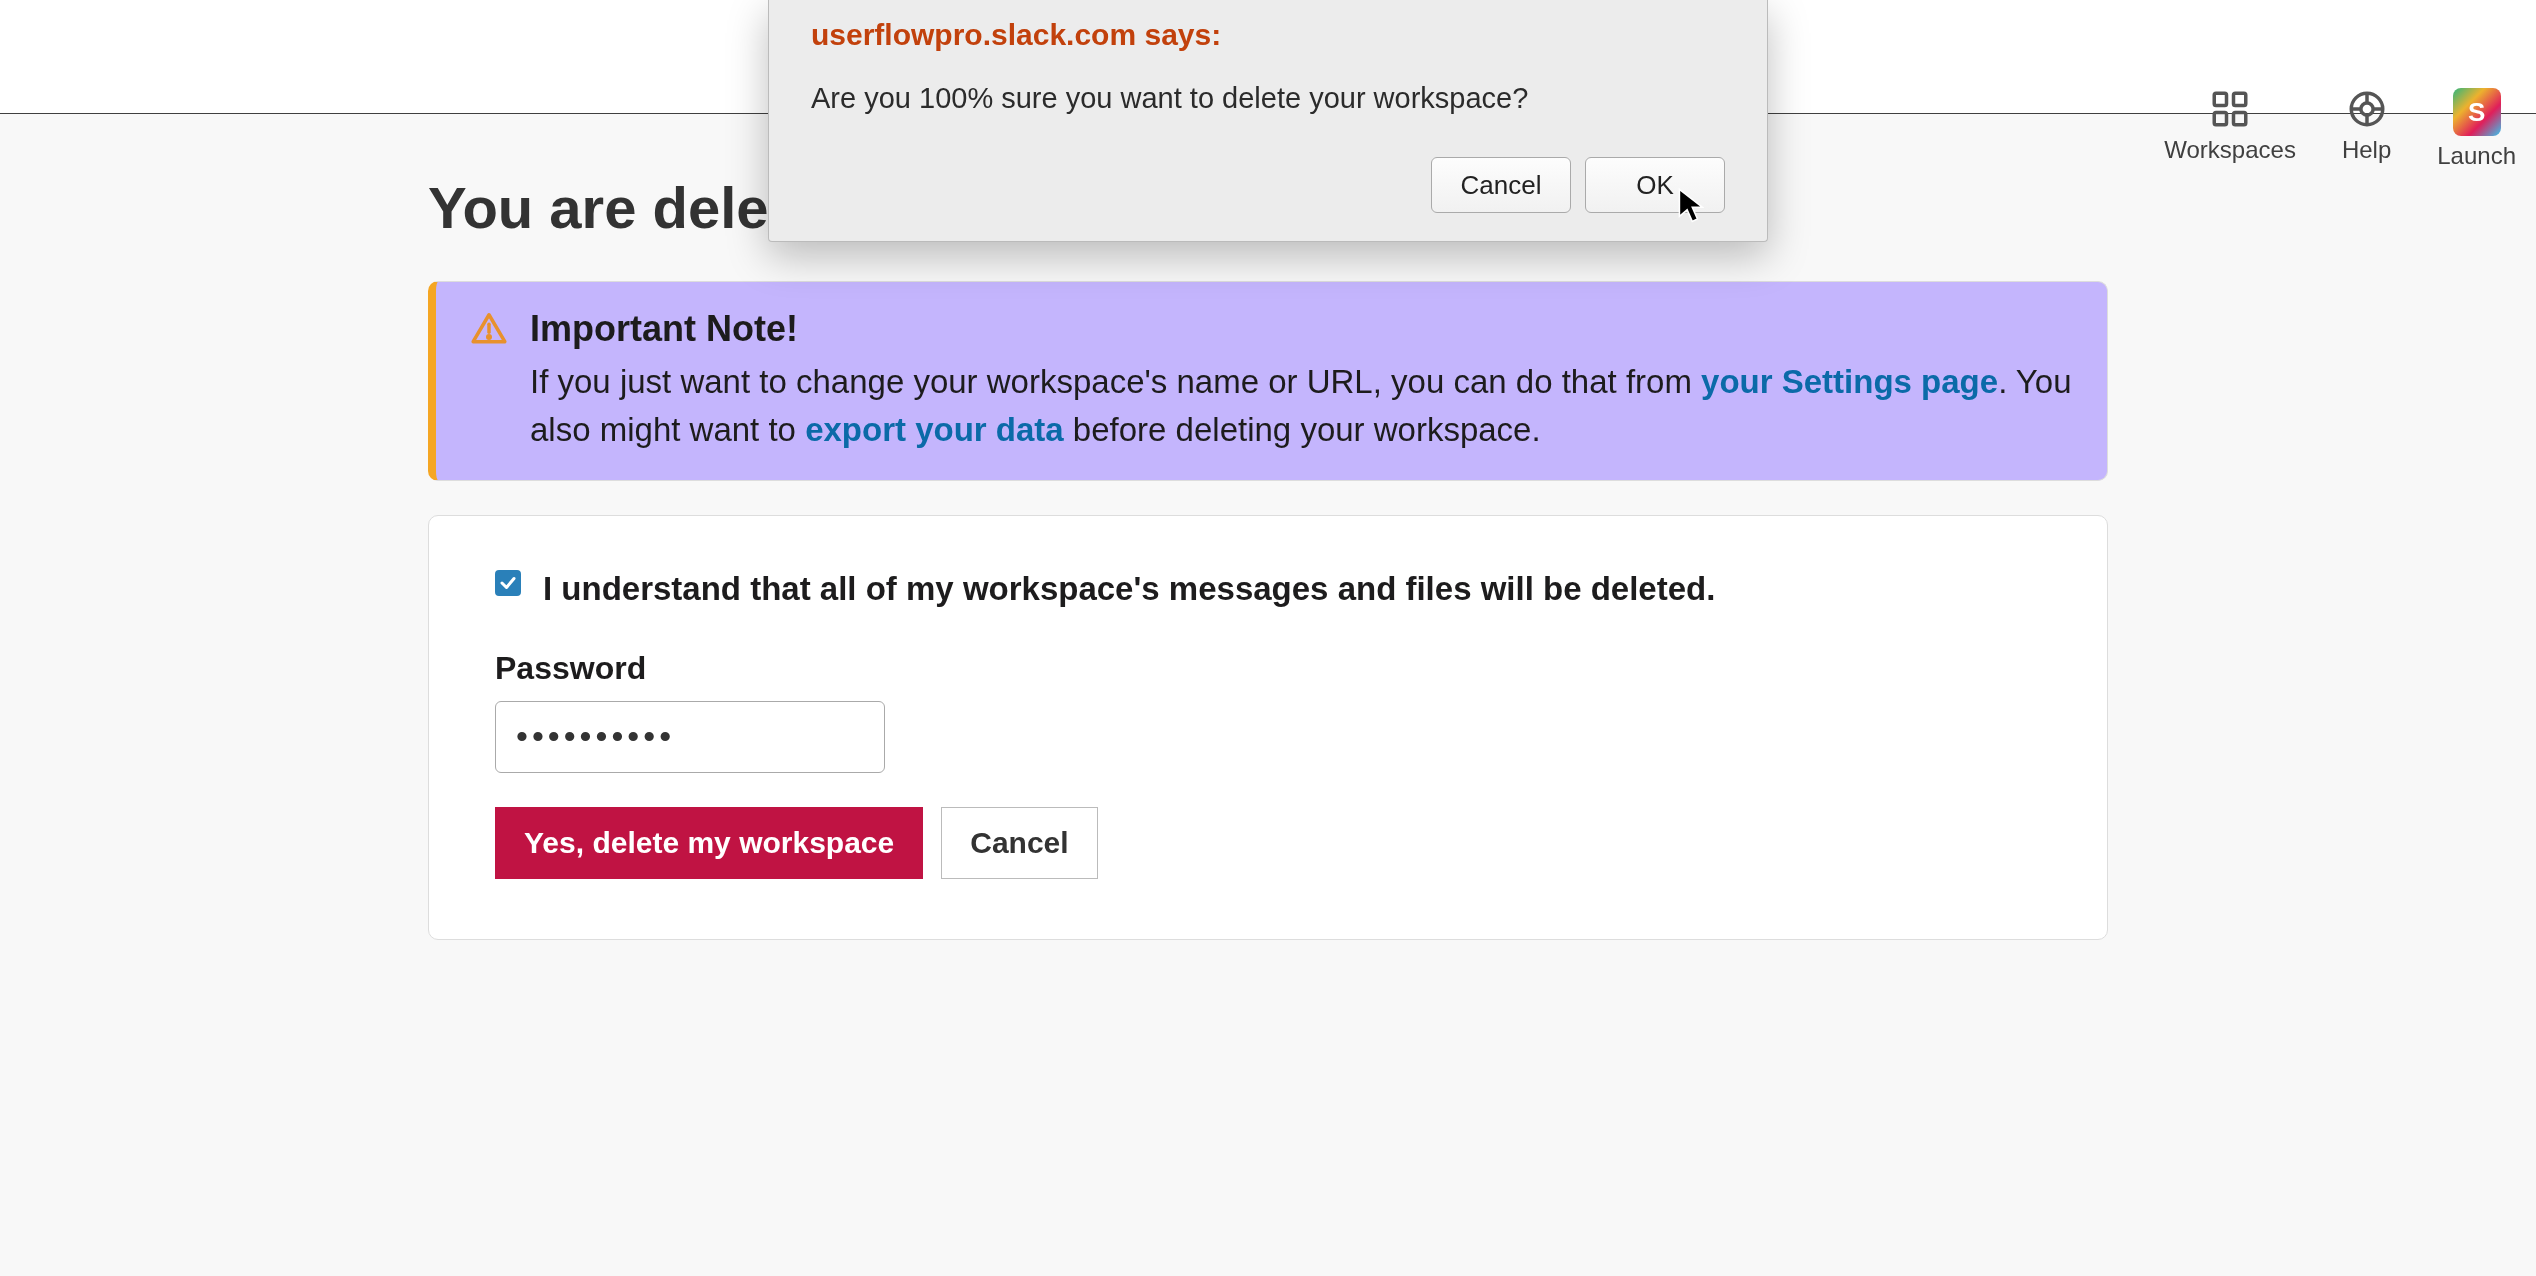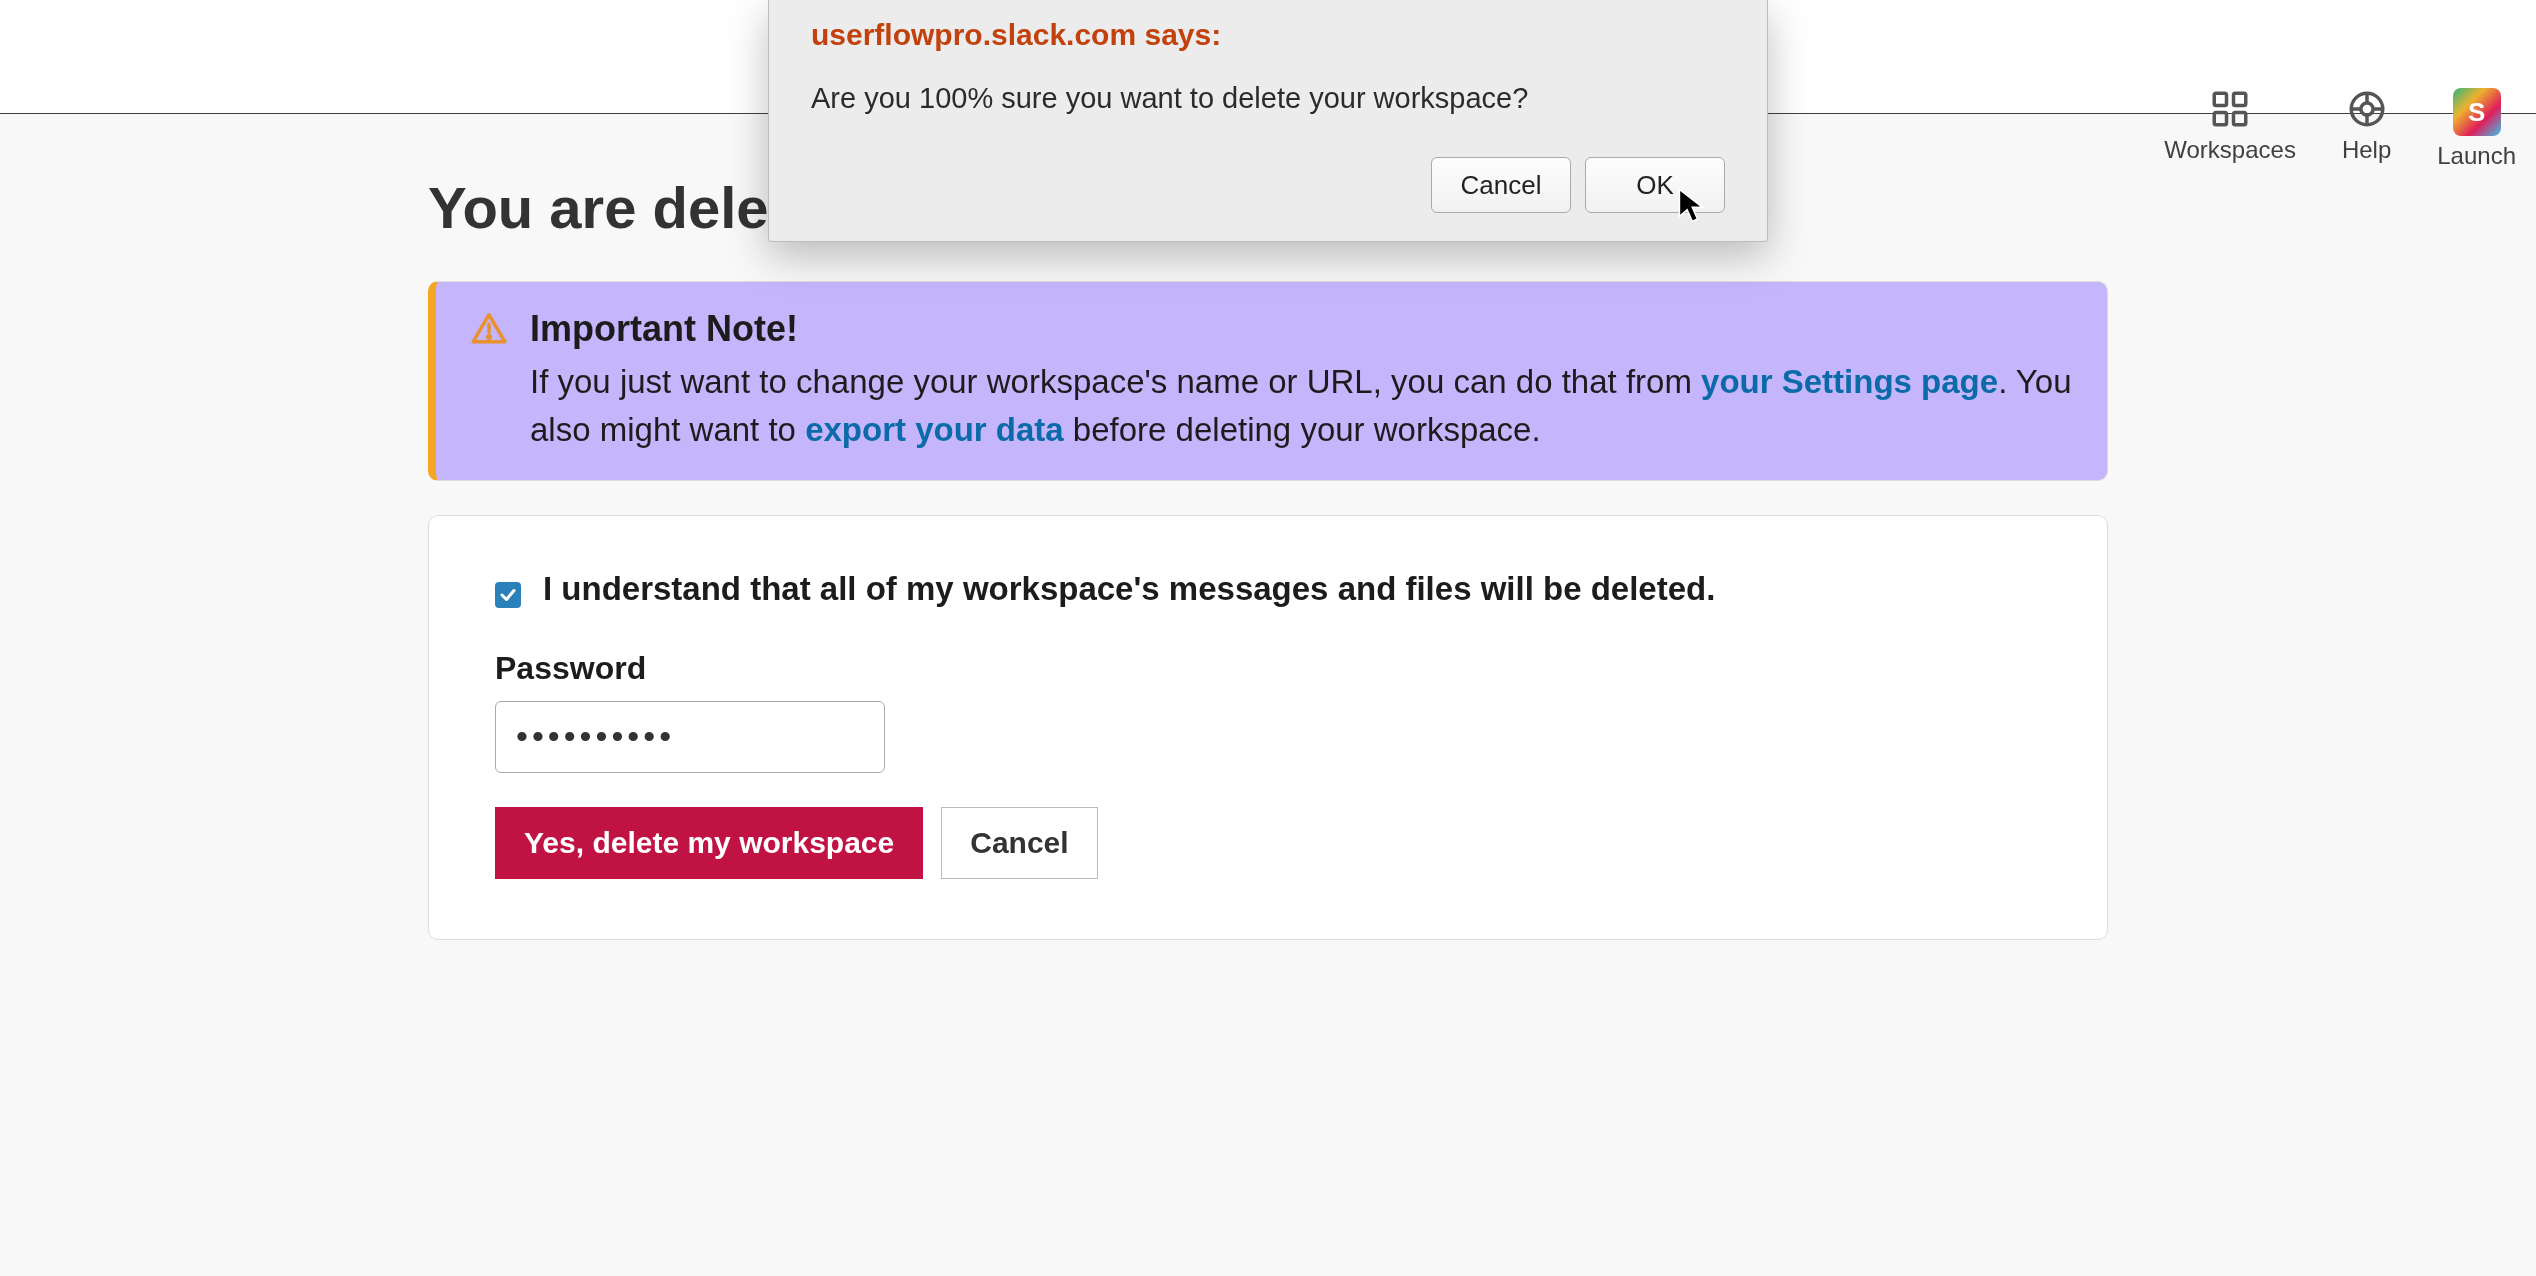--- a/index.html
+++ b/index.html
@@ -153,21 +153,21 @@
       padding: 54px 66px 60px;
     }
     .card-title {
       font-size: 52px;
       font-weight: 800;
       color: #333;
       margin-bottom: 36px;
     }
     .check-row {
       display: flex;
-      align-items: flex-end;
+      align-items: flex-start;
       gap: 22px;
       margin-bottom: 42px;
     }
     .checkbox {
       width: 26px;
       height: 26px;
       border: 2px solid #2a80b9;
       border-radius: 4px;
       background: #2a80b9;
       display: flex;

